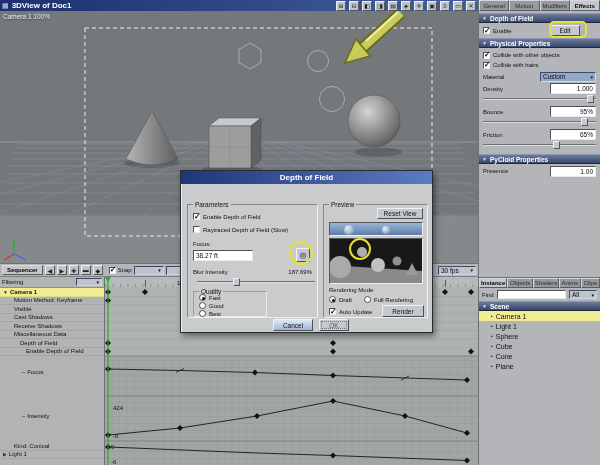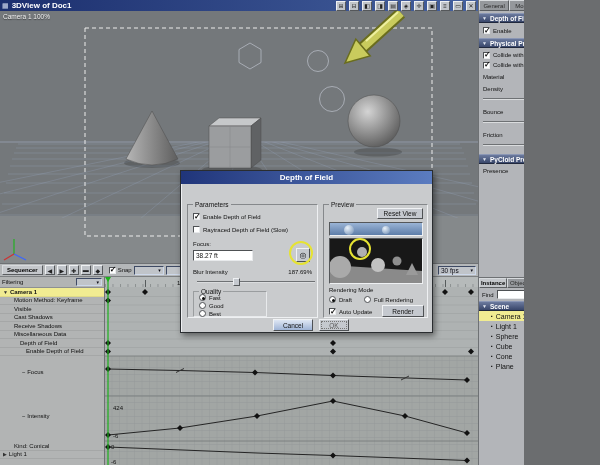--- a/index.html
+++ b/index.html
@@ -1,17 +1,17 @@
 <!DOCTYPE html>
 <html><head>
 <meta charset="utf-8">
 <style>
   *{margin:0;padding:0;box-sizing:border-box;}
   html,body{background:#6b6d6f;}
-  #app{position:relative;width:524px;height:465px;background:#9c9ea0;overflow:hidden;
+  #app{position:relative;width:600px;height:465px;background:#9c9ea0;overflow:hidden;
        font-family:"Liberation Sans",sans-serif;font-size:7px;color:#101010;}
   .abs{position:absolute;}
   .sunken{border:1px solid;border-color:#54575a #eef0f2 #eef0f2 #54575a;}
   .btn{display:flex;align-items:center;justify-content:center;background:#c5c9cf;
        border:1px solid;border-color:#f0f2f4 #4e5154 #4e5154 #f0f2f4;font-size:6.5px;cursor:pointer;}
   .btn.blue{background:linear-gradient(#dfe7f4,#9fb4d6);}
   .btn.disabled{color:#5a5a5a;outline:1px dotted #777;outline-offset:-3px;}
   .chk{width:7px;height:7px;background:#fff;border:1px solid;border-color:#4e5154 #e8eaec #e8eaec #4e5154;position:relative;flex:none;}
   .chk.on::after{content:"✓";position:absolute;left:0;top:-2.5px;font-size:8px;font-weight:bold;color:#0a0a0a;}
   .radio{width:7px;height:7px;border-radius:50%;background:#fff;border:1px solid #4e5154;position:relative;flex:none;}

